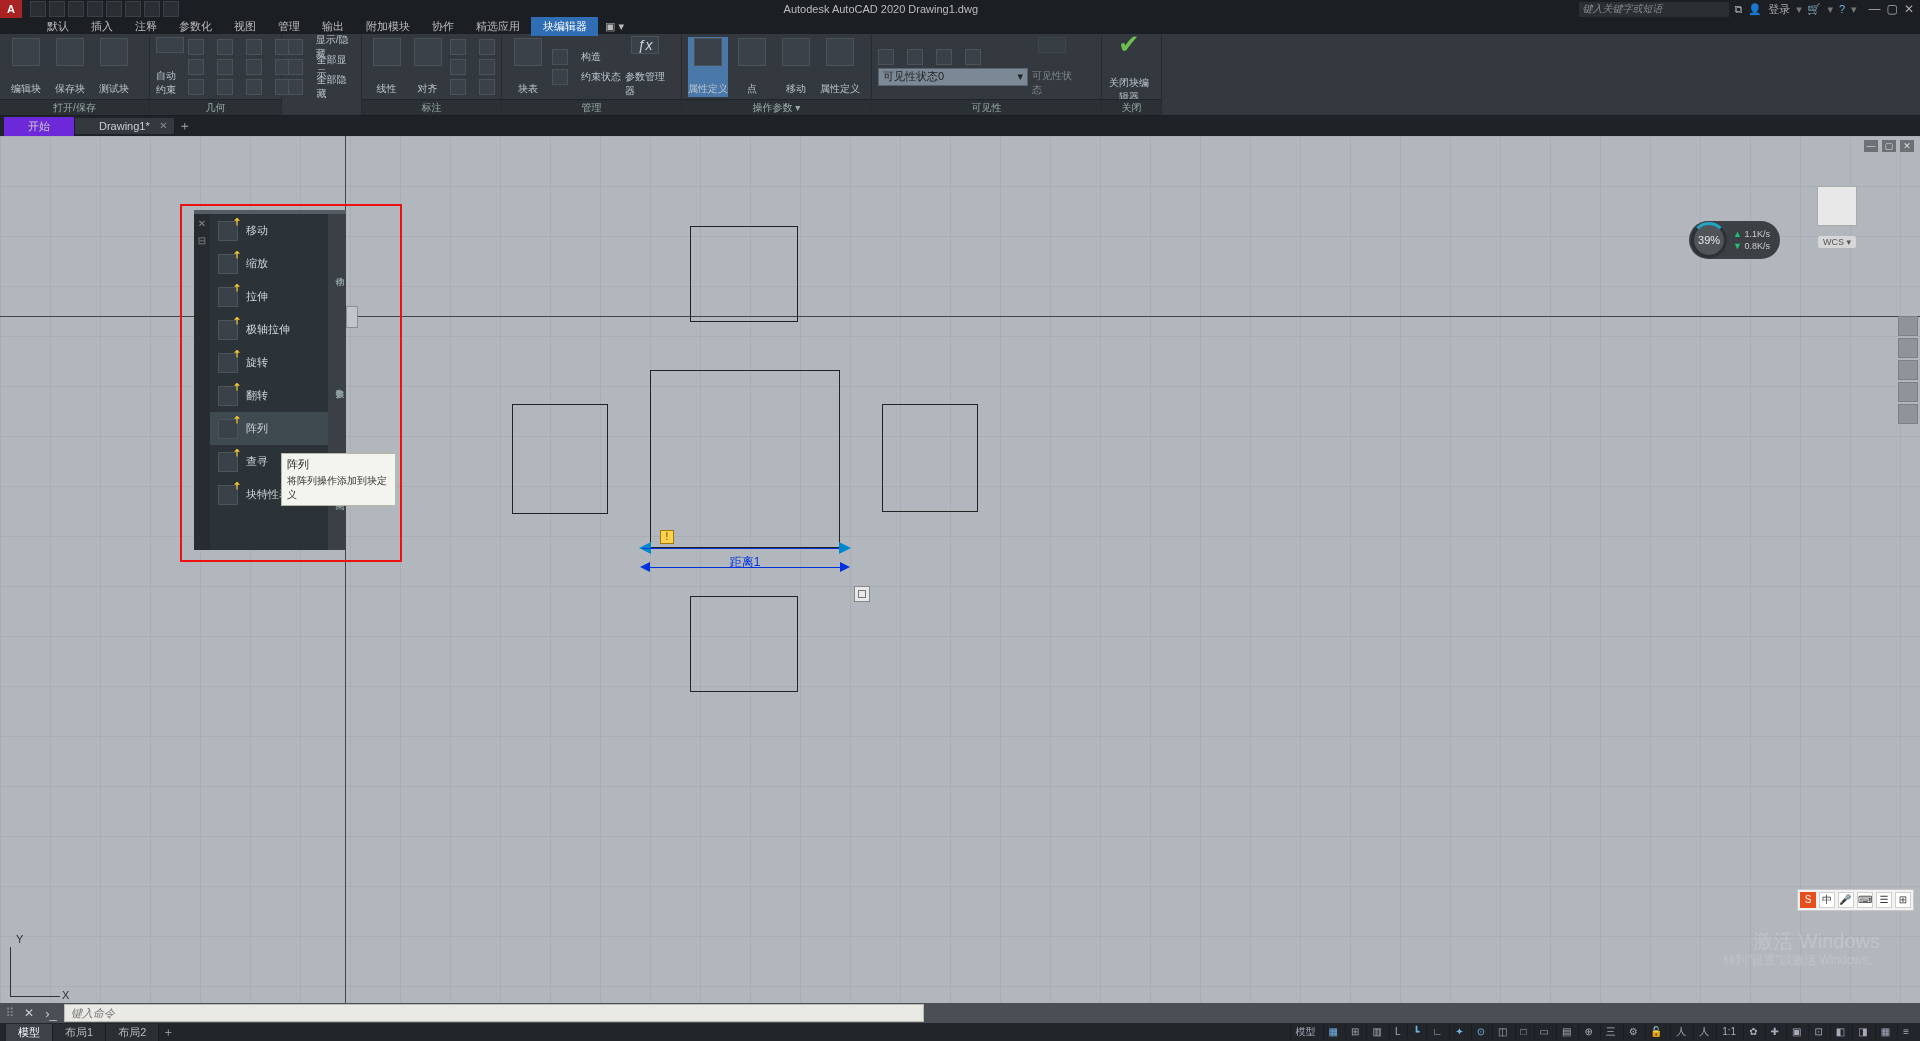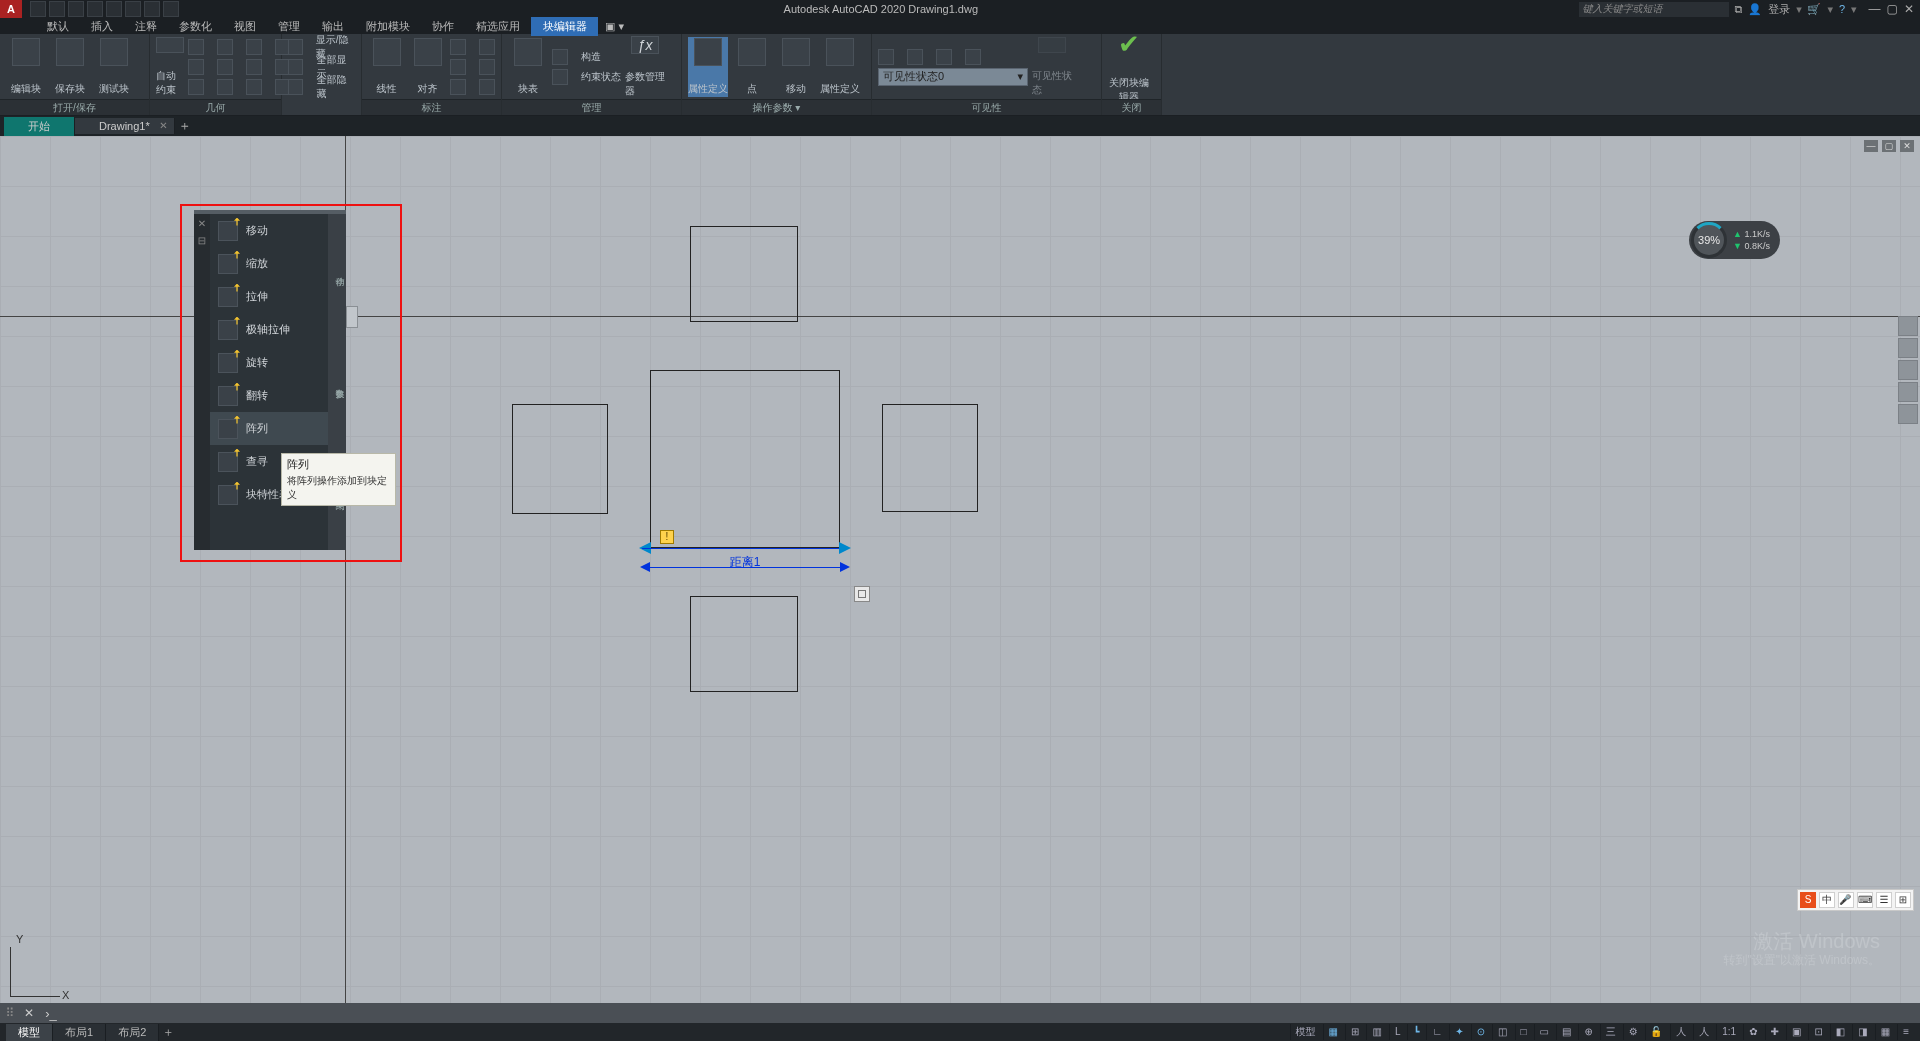--- a/index.html
+++ b/index.html
@@ -25,21 +25,21 @@
   .bigbtn { display:flex; flex-direction:column; align-items:center; justify-content:center; width:40px; height:60px; color:#bcc4cb; font-size:10px; gap:16px; }
   .bigbtn .ic { width:28px; height:28px; background:#3a4148; border:1px solid #4a525a; }
   .midstack { display:flex; flex-direction:column; gap:2px; }
   .midstack .row { display:flex; align-items:center; gap:13px; font-size:10px; color:#bcc4cb; height:18px; }
   .midstack .row .ic2 { width:16px; height:16px; background:#3a4148; border:1px solid #4a525a; }
   .closebig { width:42px; text-align:center; }
   .closebig .chk { color:#6cbf4e; font-size:26px; }
   .vis-field { width:150px; height:18px; background:#7b8996; color:#222; font-size:11px; padding:0 4px; display:flex; align-items:center; justify-content:space-between; border:1px solid #5a6470; }
   
   .filetabs { height:20px; background:#1e2327; display:flex; align-items:center; padding-left:4px; }
-  .ftab { padding:2px 24px; background:#0f766e; color:#ccc; font-size:11px; border-right:1px solid #1b1f23; position:relative; }
+  .ftab { padding:2px 24px; background:#6d28d9; color:#ccc; font-size:11px; border-right:1px solid #1b1f23; position:relative; }
   .ftab.active { background:#33393f; }
   .ftab .cx { position:absolute; right:6px; top:2px; color:#888; font-size:10px; }
   .addtab { width:20px; text-align:center; color:#aaa; font-size:13px; }
   
   .workspace { position:relative; height: calc(1041px - 18px - 16px - 82px - 20px - 20px - 18px); background:#b2b7bd; }
   .drawarea { position:absolute; inset:0; }
   .grid { position:absolute; inset:0; background-image:
      linear-gradient(#a3a7ad 1px, transparent 1px),
      linear-gradient(90deg,#a3a7ad 1px, transparent 1px),
      linear-gradient(#9ea2a8 1px, transparent 1px),
@@ -431,20 +431,24 @@
           </div>
         </div>
         <div class="ptab"></div>
       </div>
     </div>
     <div class="tooltip">
       <div class="tt-title">阵列</div>
       <div class="tt-desc">将阵列操作添加到块定义</div>
     </div>
 
+    <div class="viewcube">
+      <div class="cube"></div>
+      <div class="wcs">WCS ▾</div>
+    </div>
     <div class="navbar-right">
       <div></div>
       <div></div>
       <div></div>
       <div></div>
       <div></div>
     </div>
 
     <div class="speedw">
       <div class="circ">39%</div>
@@ -474,20 +478,21 @@
       <div>激活 Windows</div>
       <div style="font-size:12px">转到"设置"以激活 Windows。</div>
     </div>
   </div>
 </div>
 
 <div class="cmdline">
   <div class="grips">⠿</div>
   <div class="xx">✕</div>
   <div class="chev">›_</div>
+  <input placeholder="键入命令" style="">
 </div>
 
 <div class="layouttabs">
   <div class="lt active">模型</div>
   <div class="lt">布局1</div>
   <div class="lt">布局2</div>
   <div class="plus">＋</div>
   <div class="spacer"></div>
   <div class="statusbar">
     <div class="sb">模型</div>

